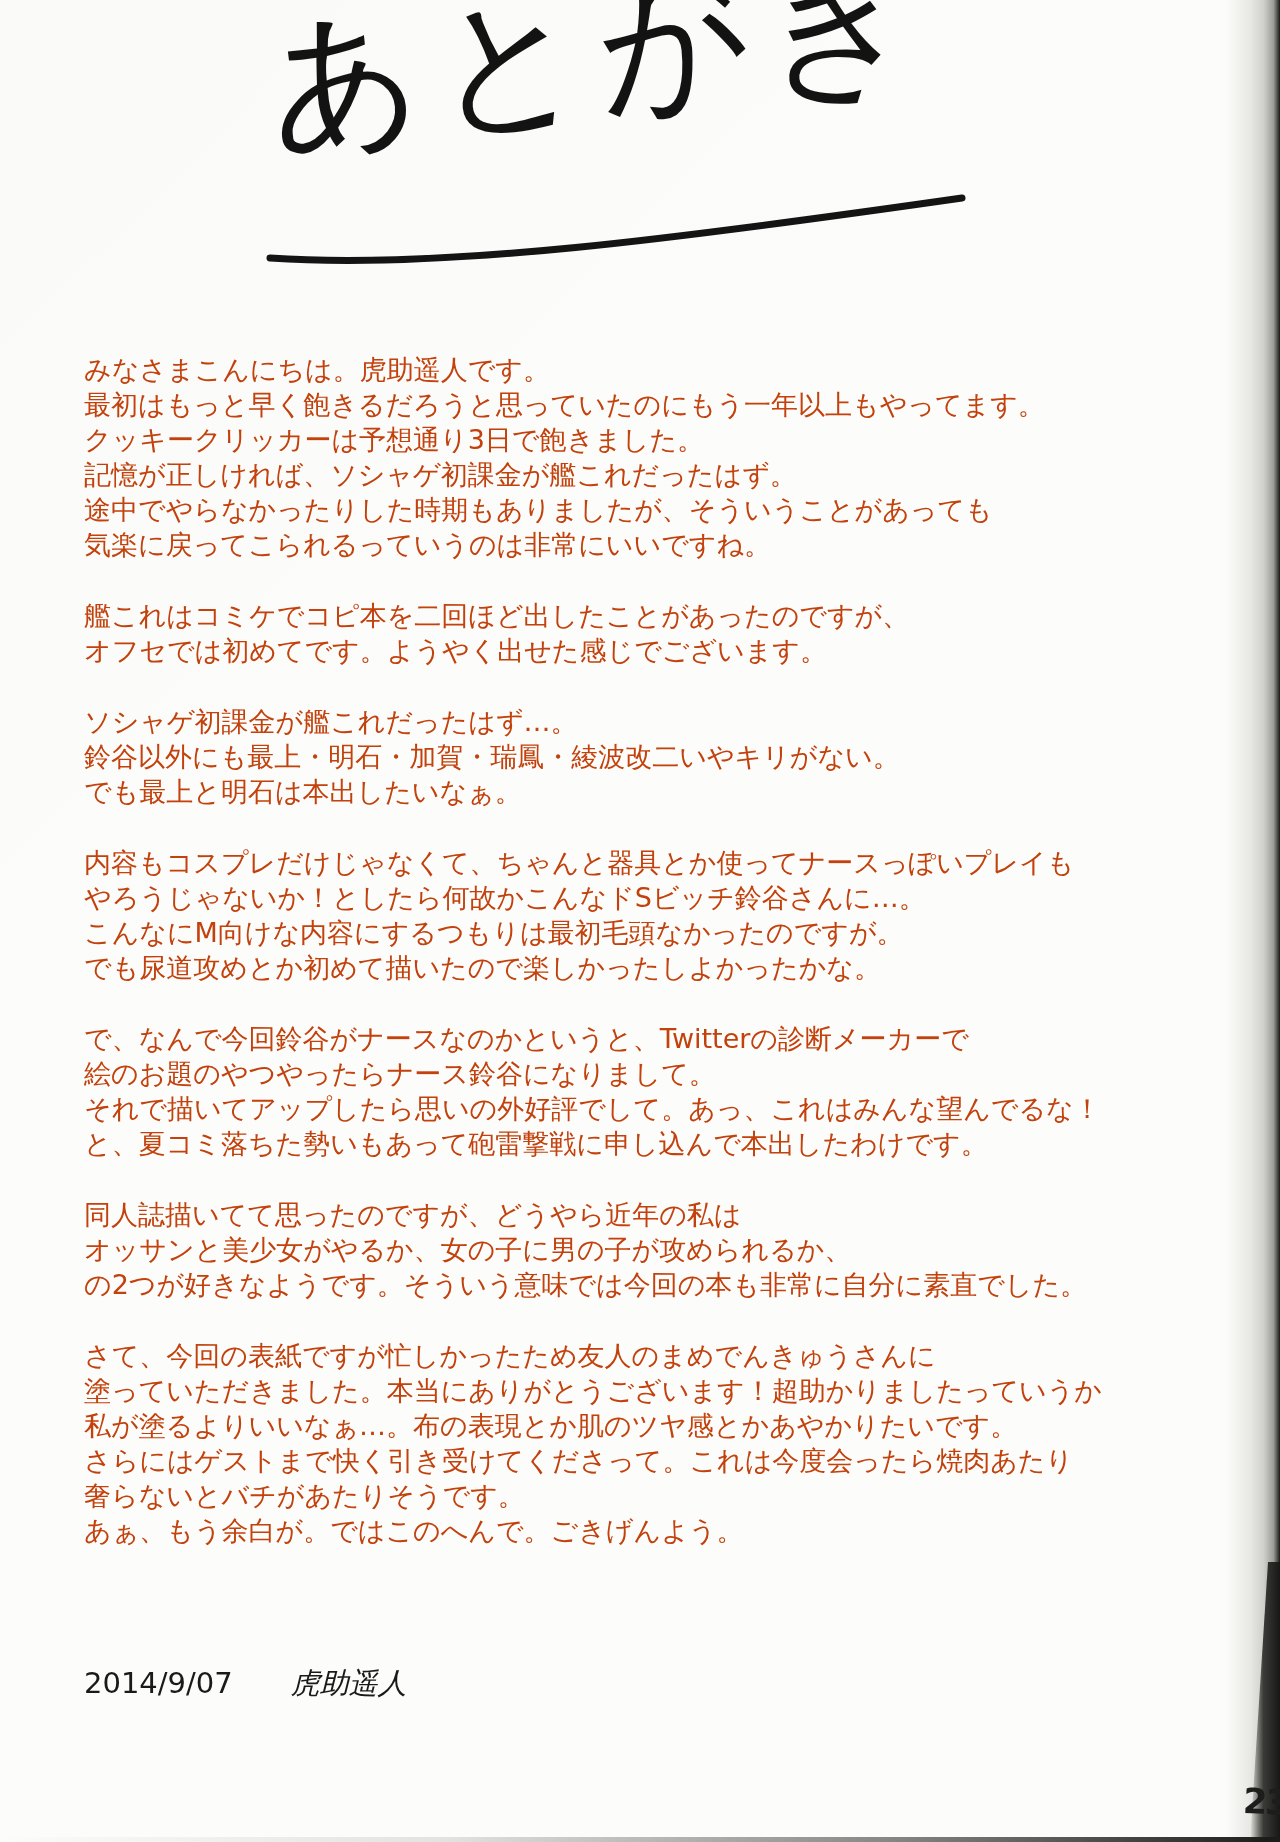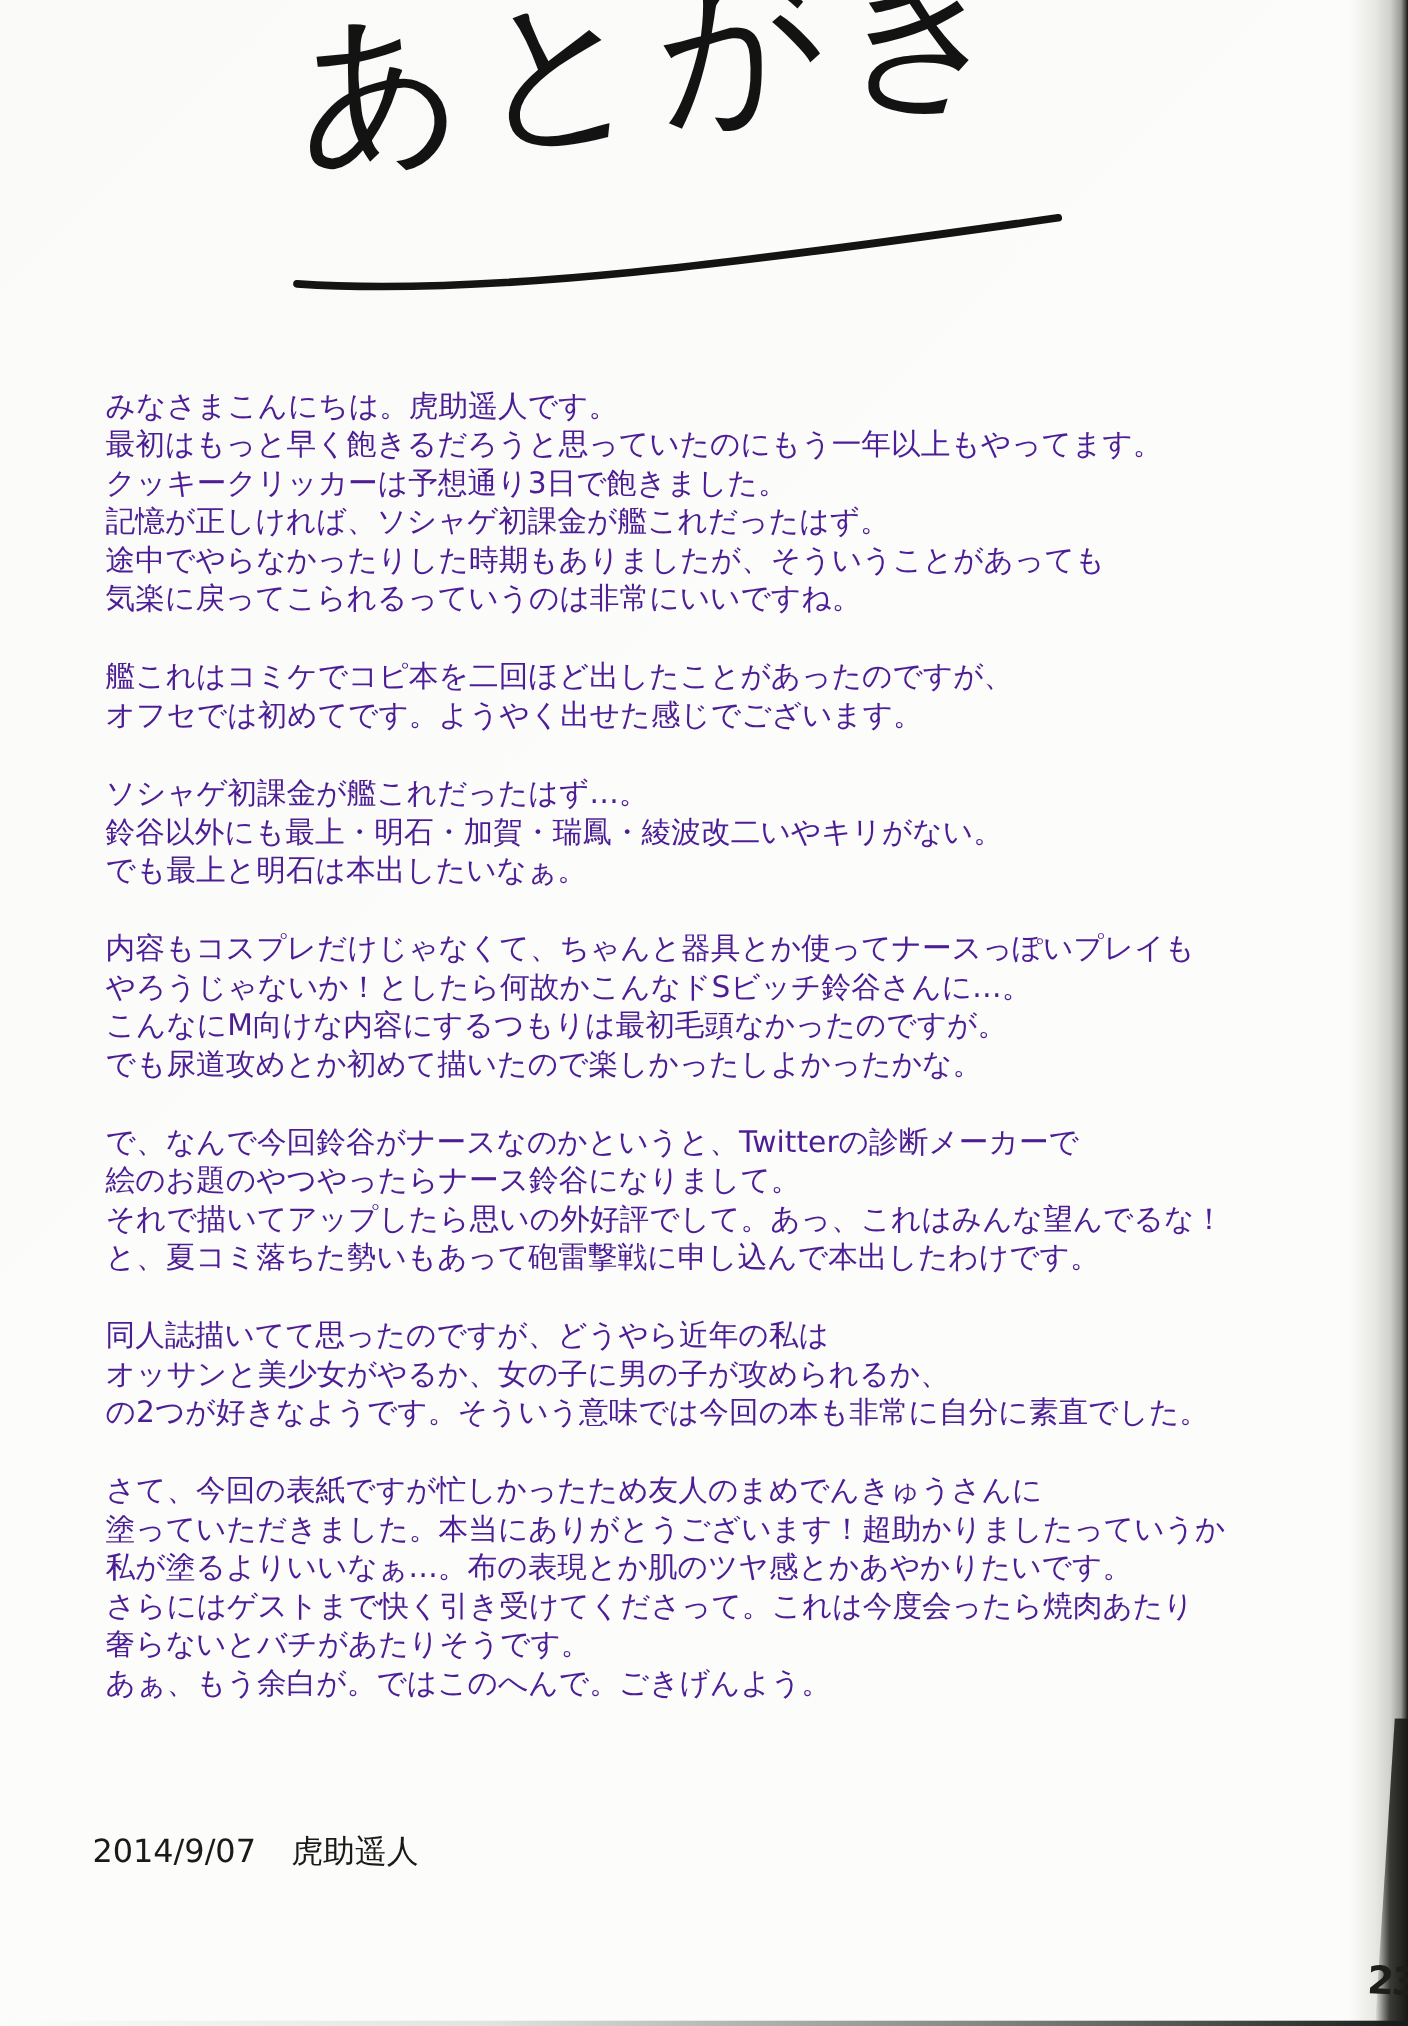--- a/index.html
+++ b/index.html
@@ -31,42 +31,42 @@
     text-align:center;
   }
   .title-underline{
     position:absolute;
     left:262px; top:186px;
     width:710px; height:86px;
   }
   
   .afterword{
     position:absolute;
-    left:96px; top:352px;
+    left:84px; top:352px;
     width:1120px;
     font-size:27px;
     line-height:35px;
-    color:#4c1d95;
+    color:#c2410c;
   }
   .afterword p{
     margin:0 0 36px 0;
     padding:0;
   }
   .afterword .line{
     white-space:nowrap;
     height:35px;
   }
   .signature{
     position:absolute;
     left:84px; top:1664px;
     font-size:29px;
     color:#1a1a1a;
     white-space:nowrap;
   }
-  .signature .name{ margin-left:32px; }
+  .signature .name{ margin-left:58px;font-style:italic; }
   
   .edge-right{
     position:absolute;
     right:0; top:0;
     width:54px; height:100%;
     background:linear-gradient(to right,
       rgba(210,210,206,0) 0%,
       rgba(214,214,210,0.55) 45%,
       #cfcfcb 70%,
       #9b9b97 88%,

